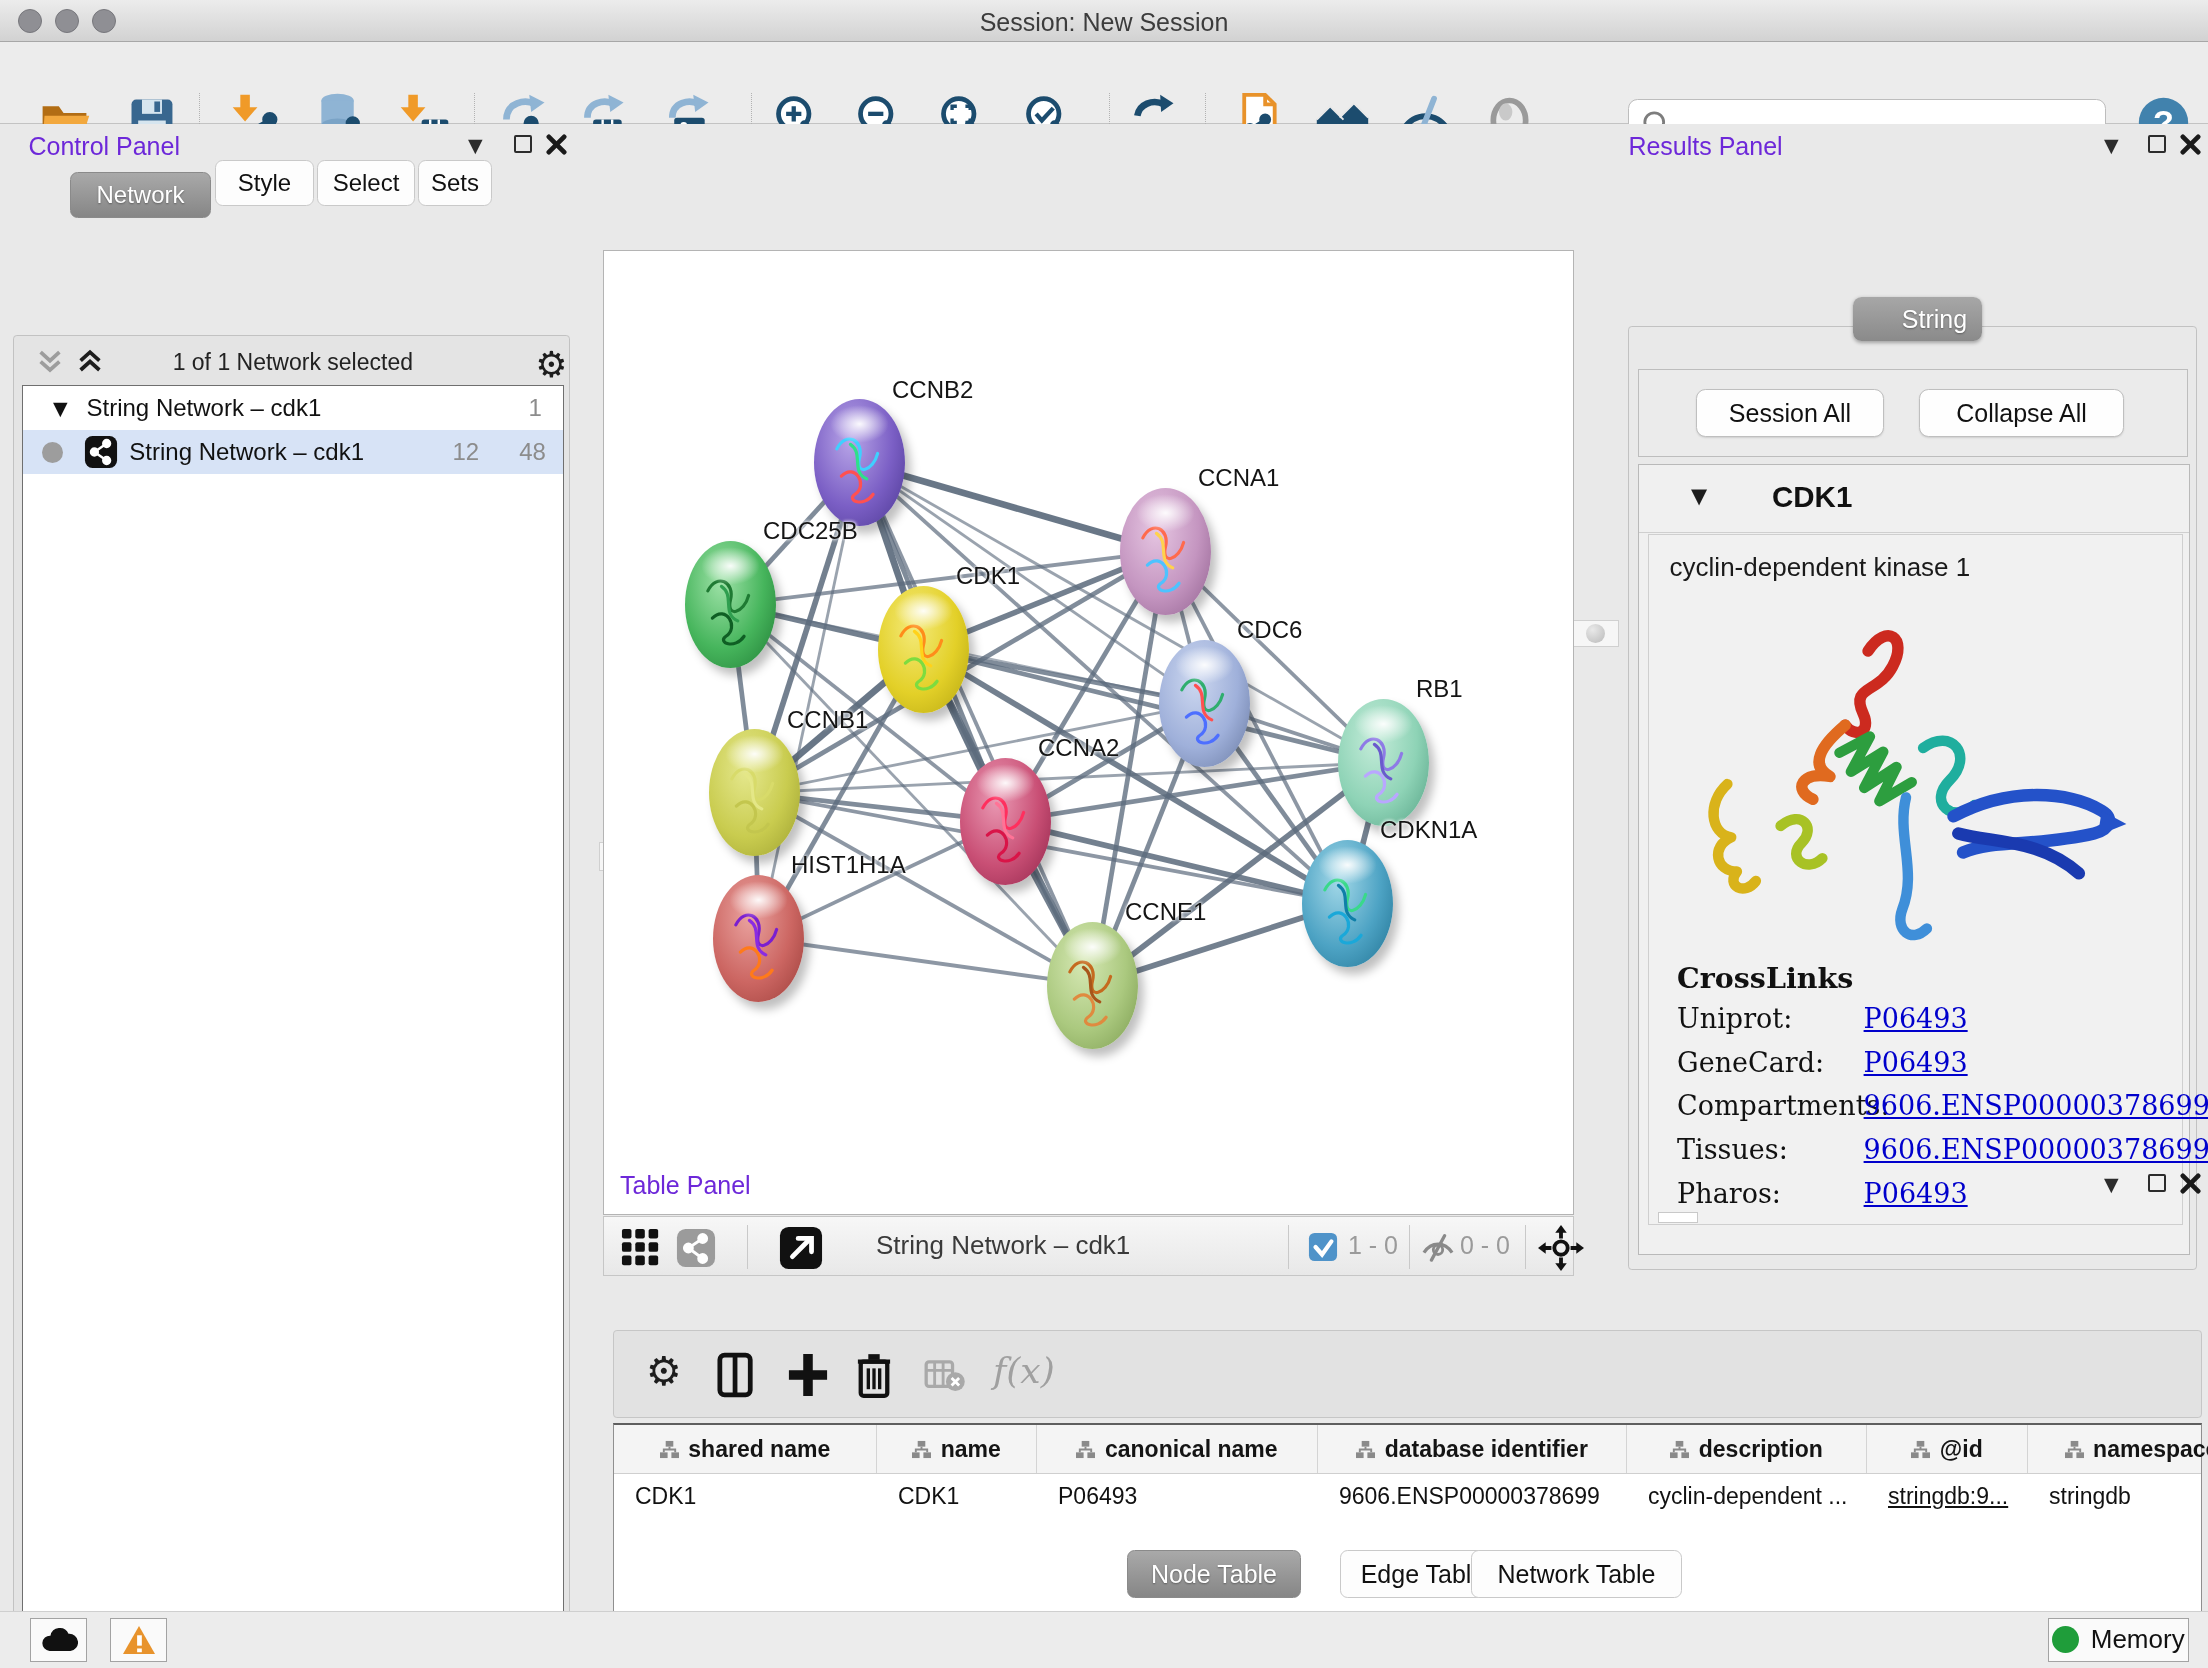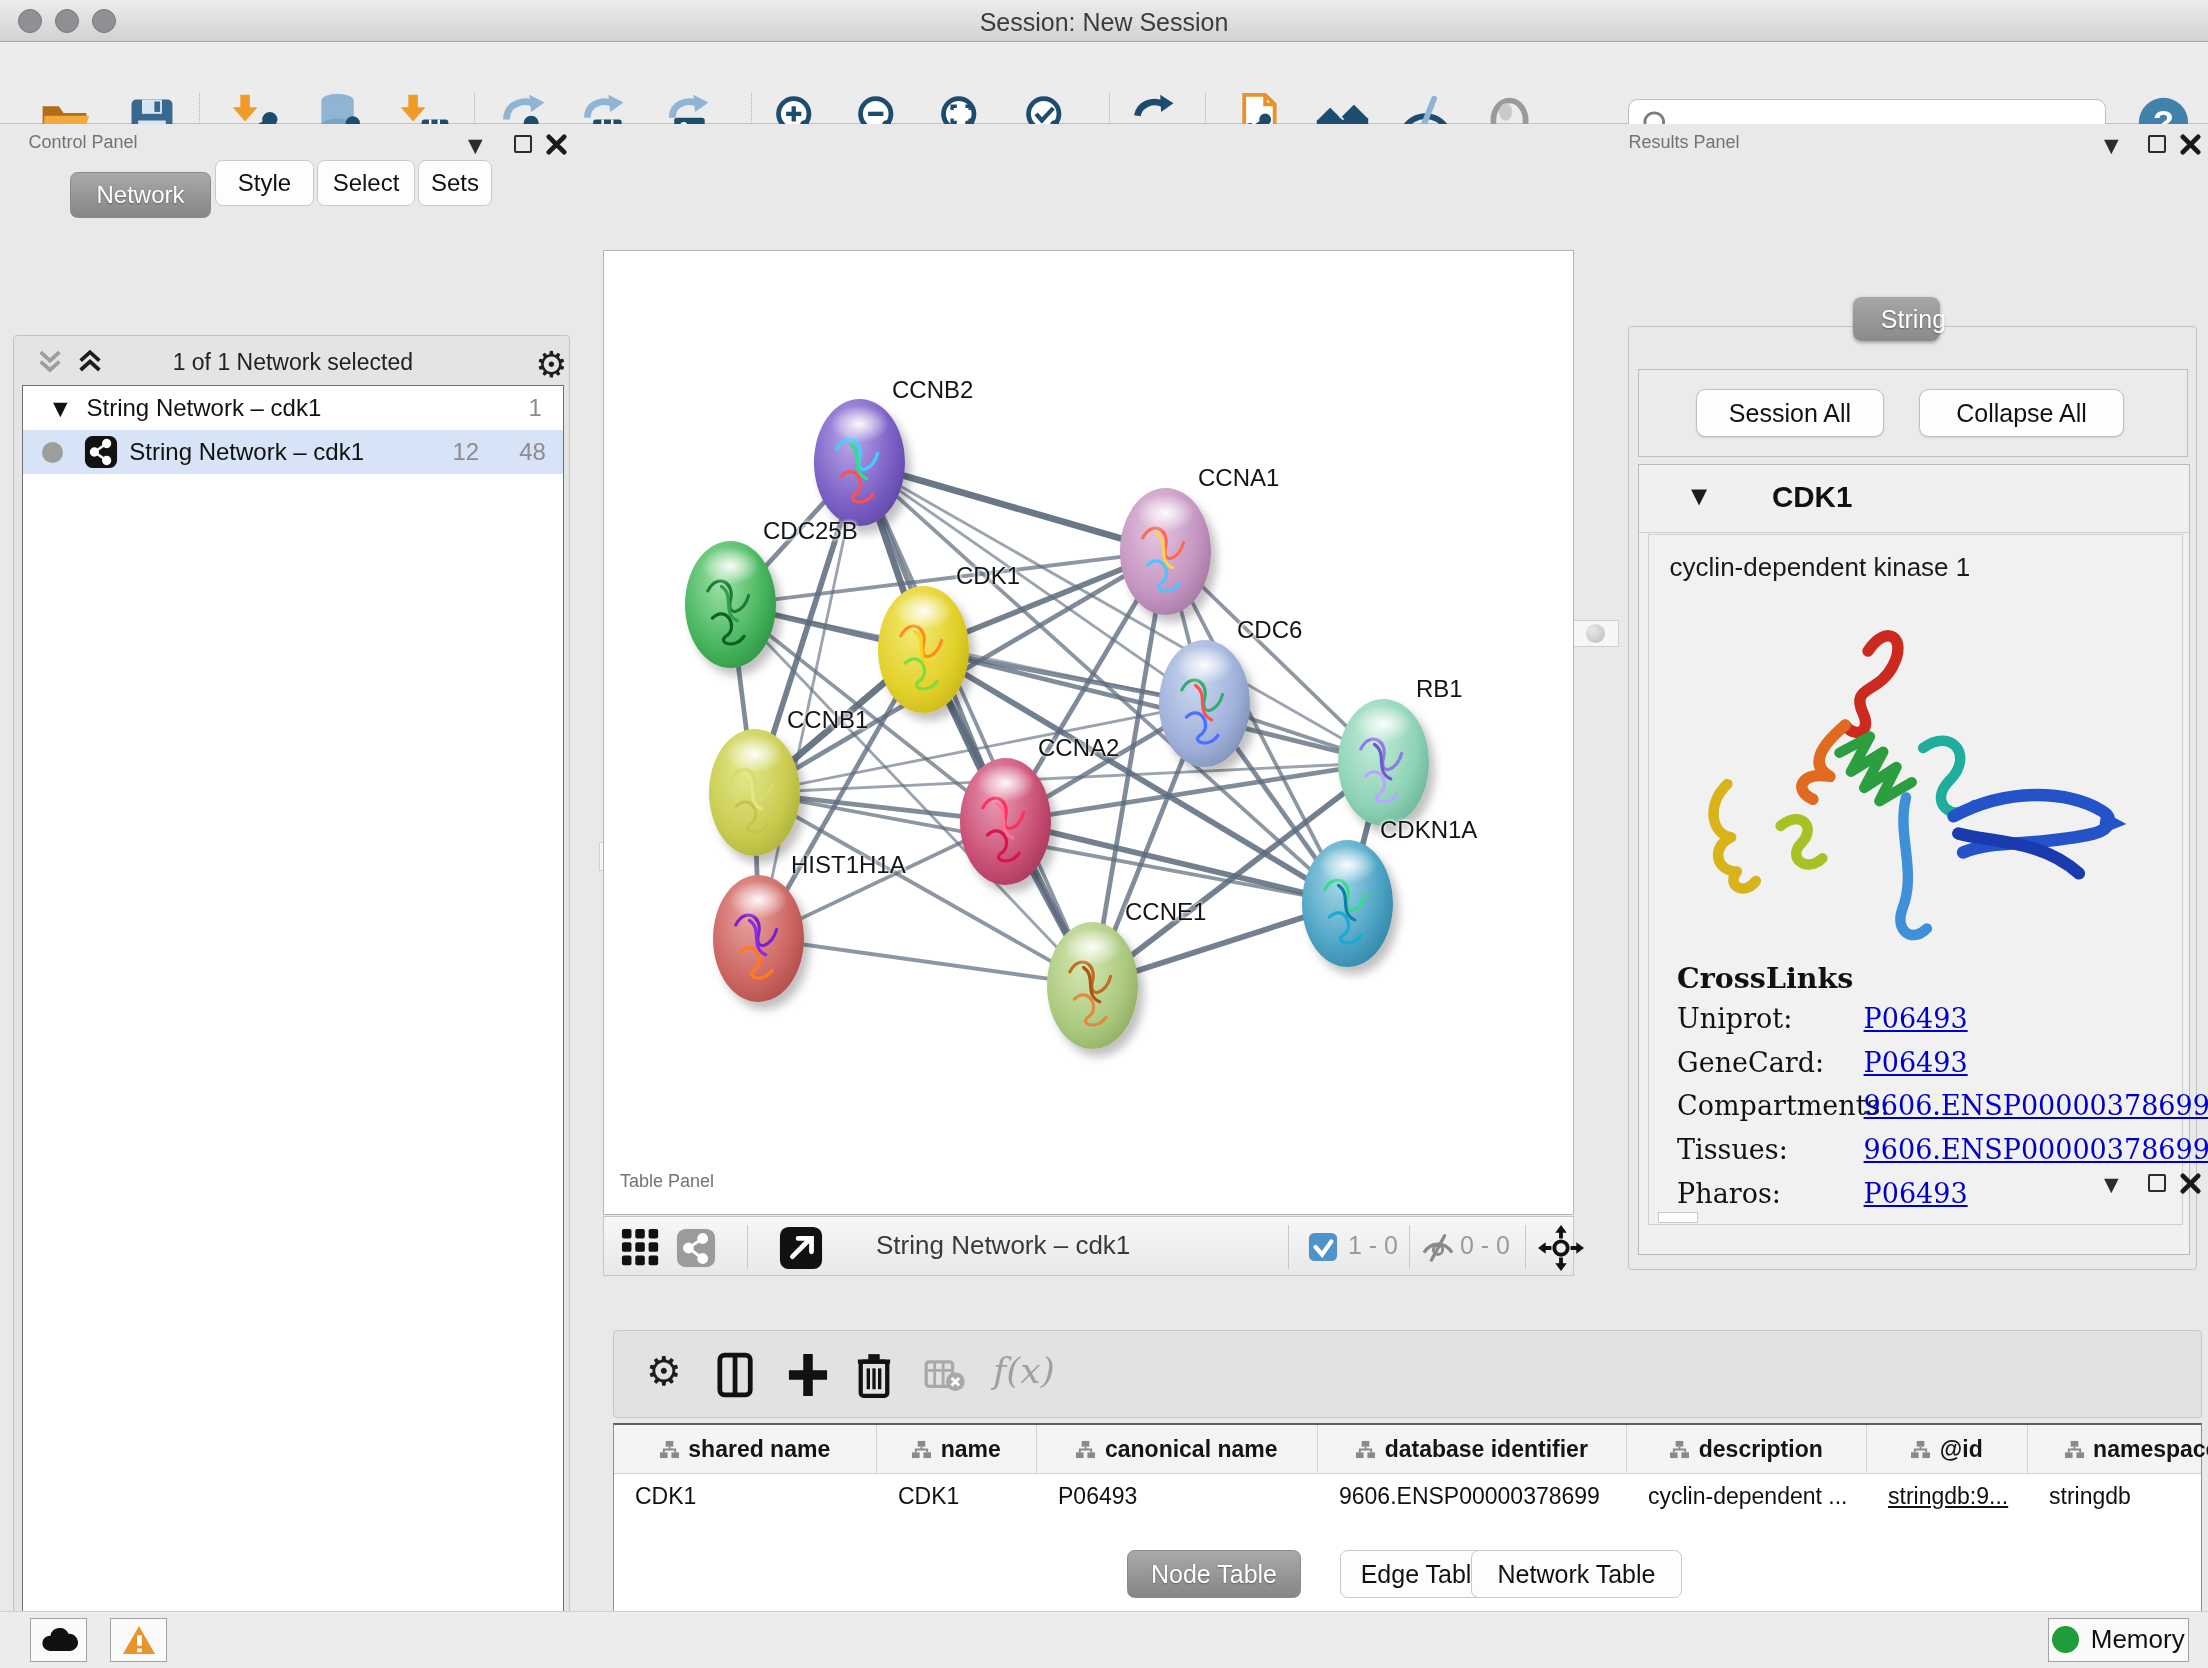--- a/index.html
+++ b/index.html
@@ -20,21 +20,21 @@
   .tb-icon { top:49px; width:59px; height:59px; cursor:pointer; }
   .tb-sep { top:51px; height:61px; width:0; border-left:1.9px dotted #b2b2b2; }
   #search-box { left:1628px; top:57px; width:478px; height:49px; background:#fff;
     border:1.9px solid #bdbdbd; border-radius:9.5px; }
   #search-box svg { position:absolute; left:13.3px; top:9.5px; }
 
   
   #workspace { left:0; top:124px; width:2208px; height:1488px; background:#e9e9e9; }
 
   
-  .panel-title { font-size:18px; color:#737373; }
+  .panel-title { font-size:25px; color:#6d28d9; }
   .ph-tri { font-size:19px; color:#2c2c2c; font-family:"DejaVu Sans",sans-serif; }
   .ph-box { width:18px; height:18px; border:2.4px solid #2c2c2c; border-radius:1.9px; }
   .ph-x line { stroke:#1a1a1a; stroke-width:5; stroke-linecap:round; }
 
   
   .tab { height:46px; border:1px solid #c9c9c9; background:#fdfdfd; color:#111;
     font-size:24px; display:flex; align-items:center; justify-content:center;
     border-radius:7.6px; cursor:pointer; }
   .tab.sel { background:linear-gradient(#a9a9a9,#868686); color:#fff;
     border-color:#8a8a8a; text-shadow:0 1px 1.9px rgba(0,0,0,.35); }
@@ -65,21 +65,21 @@
   .nv-num { font-size:25px; color:#9a9a9a; top:14.3px; }
 
   .grip { background:#f6f6f6; border:1px solid #d0d0d0; display:flex;
     align-items:center; justify-content:center; }
   .grip i { display:block; border-radius:50%;
     background:radial-gradient(circle at 35% 30%, #e9e9e9, #b9b9b9); }
 
   
   #rp-outer { left:1628px; top:202px; width:569px; height:944px; background:#e9e9e9;
     border:1px solid #c2c2c2; border-radius:3.8px; }
-  #rp-tab { left:1853px; top:173px; width:87px; height:44px; border-radius:8.6px;
+  #rp-tab { left:1853px; top:173px; width:129px; height:44px; border-radius:8.6px;
     background:linear-gradient(#a7a7a7,#8a8a8a); color:#fff; font-size:25px;
     display:flex; align-items:center; justify-content:center; z-index:5;
     box-shadow:0 1.9px 3.8px rgba(0,0,0,.3); text-shadow:0 1px 1.9px rgba(0,0,0,.35);padding-left:34px; }
   #rp-btnbox { left:1638px; top:245px; width:550px; height:88px; background:#ebebeb;
     border:1px solid #bdbdbd; }
   .rp-btn { top:19px; height:48px; background:#fefefe; border:1px solid #bfbfbf;
     border-radius:9.5px; font-size:25px; color:#111; display:flex; align-items:center;
     justify-content:center; cursor:pointer; box-shadow:0 1px 1.9px rgba(0,0,0,.12); }
   #rp-content { left:1638px; top:340px; width:552px; height:791px; background:#f0f0f0;
     border:1px solid #b9b9b9; }

